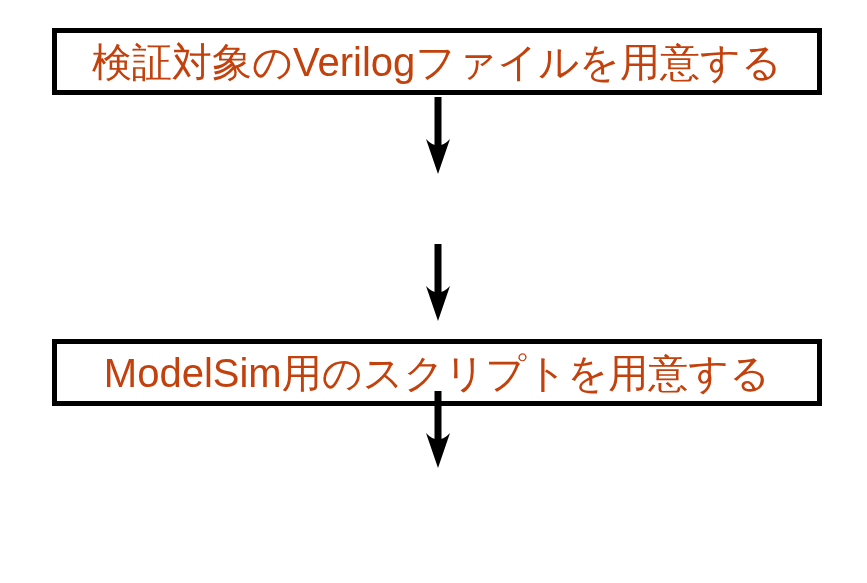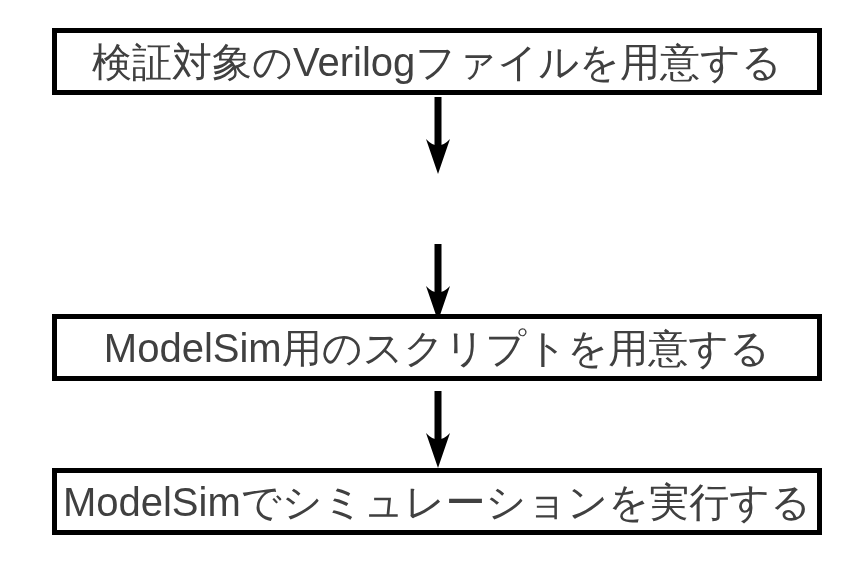--- a/index.html
+++ b/index.html
@@ -23,21 +23,21 @@
     border: 5px solid #000000;
     background: #ffffff;
     box-sizing: border-box;
     display: flex;
     align-items: center;
     justify-content: center;
   }
   .box .label {
     font-size: 40px;
     line-height: 1;
-    color: #404040;
+    color: #c2410c;
     white-space: nowrap;
     letter-spacing: 0px;
   }
   .arrow {
     position: absolute;
     left: 410px;
     width: 56px;
     height: 78px;
     display: block;
   }
@@ -59,26 +59,23 @@
     <rect x="24.5" y="0" width="7" height="52"></rect>
     <path d="M28,77 L16,42 Q28,55 40,42 Z"></path>
   </svg>
 
 
   <svg class="arrow" style="top:244px" viewBox="0 0 56 78" aria-hidden="true">
     <rect x="24.5" y="0" width="7" height="52"></rect>
     <path d="M28,77 L16,42 Q28,55 40,42 Z"></path>
   </svg>
 
-  <div class="box" style="top:314px">
+  <div class="box" style="top:339px">
     <span class="label">ModelSim用のスクリプトを用意する</span>
   </div>
 
   <svg class="arrow" style="top:391px" viewBox="0 0 56 78" aria-hidden="true">
     <rect x="24.5" y="0" width="7" height="52"></rect>
     <path d="M28,77 L16,42 Q28,55 40,42 Z"></path>
   </svg>
 
-  <div class="box" style="top:468px">
-    <span class="label">ModelSimでシミュレーションを実行する</span>
-  </div>
 
 </div>
 
 </body></html>

